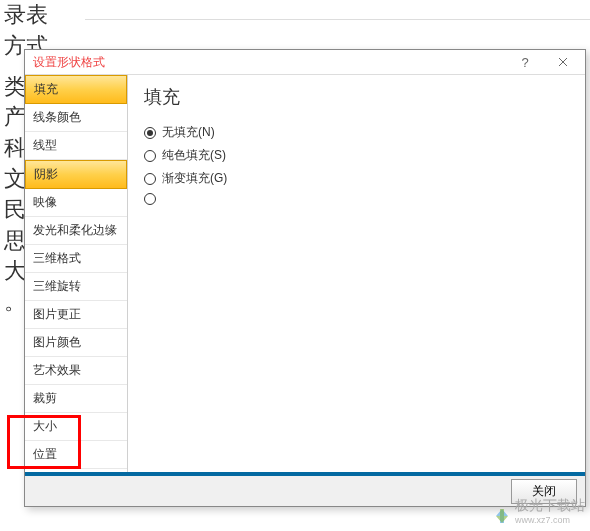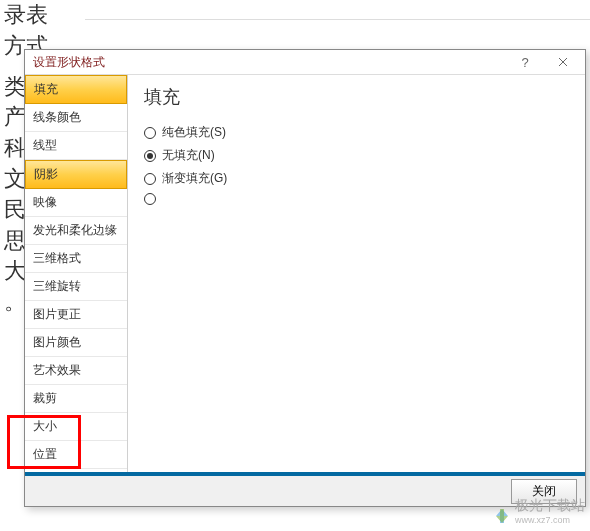--- a/index.html
+++ b/index.html
@@ -51,21 +51,21 @@
     }
     .title-bar {
       height: 24px;
       display: flex;
       align-items: center;
       padding: 0 4px;
       background: #fff;
     }
     .title-bar-text {
       font-size: 12px;
-      color: #7f1d1d;
+      color: #ef4444;
       flex: 1;
       padding-left: 4px;
     }
     .title-bar-buttons {
       display: flex;
       gap: 18px;
       padding-right: 8px;
     }
     .title-bar-btn {
       width: 20px;
@@ -230,26 +230,26 @@
         <div class="sidebar-item">裁剪</div>
         <div class="sidebar-item">大小</div>
         <div class="sidebar-item">位置</div>
         <div class="sidebar-item">文本框</div>
       </div>
 
     <div class="content-panel">
       <div class="panel-heading">填充</div>
       <div id="radio-list">
           <div class="radio-option">
+            <span class="radio-circle checked"></span>
+            <span>无填充(N)</span>
+          </div>
+          <div class="radio-option">
             <span class="radio-circle"></span>
             <span>纯色填充(S)</span>
-          </div>
-          <div class="radio-option">
-            <span class="radio-circle checked"></span>
-            <span>无填充(N)</span>
           </div>
           <div class="radio-option">
             <span class="radio-circle"></span>
             <span>渐变填充(G)</span>
           </div>
           <div class="radio-option">
             <span class="radio-circle"></span>
           </div>
         </div>
     </div>

